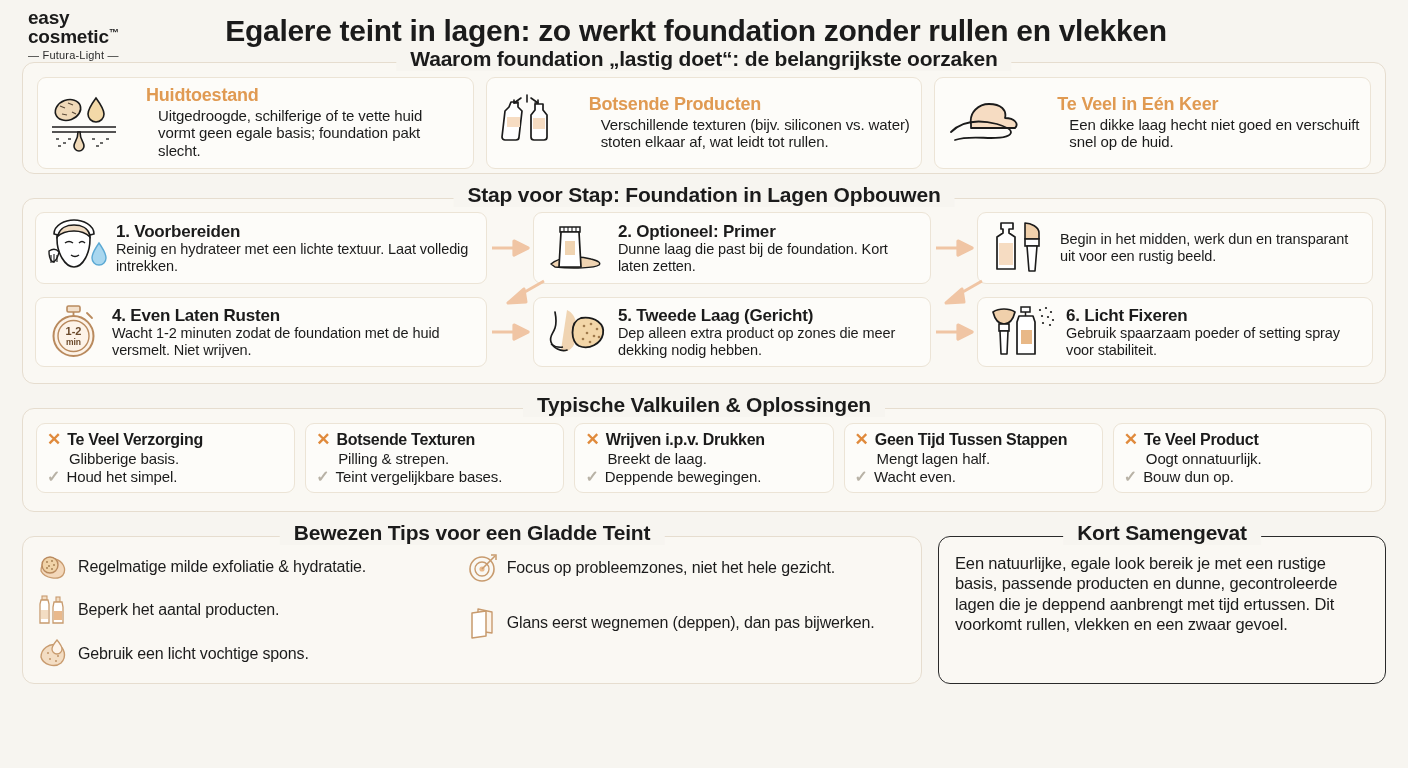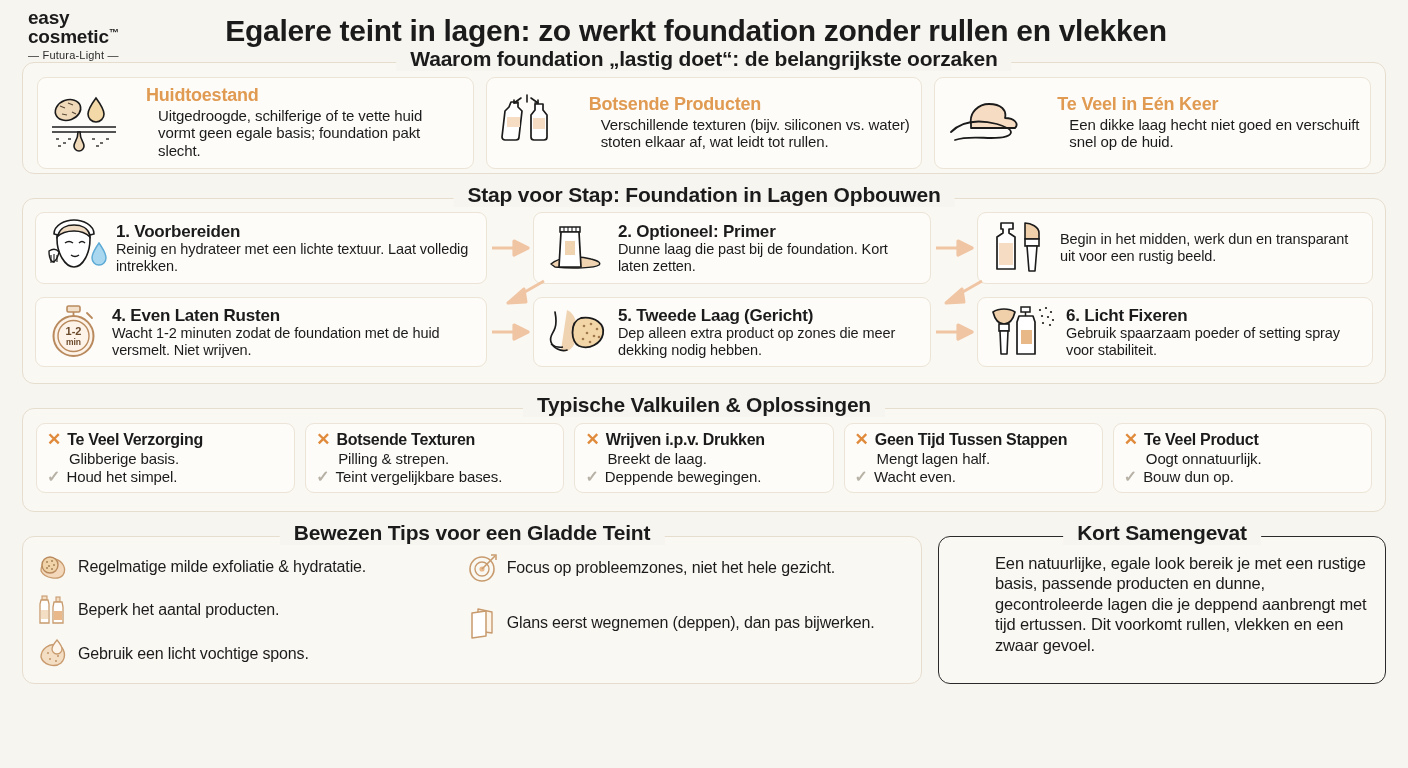--- a/index.html
+++ b/index.html
@@ -78,21 +78,21 @@
   .pit .row{display:flex;align-items:baseline;gap:6px;line-height:1.18;}
   .pit .mark-x{color:#e08a3c;font-weight:bold;font-size:17px;line-height:1;}
   .pit .mark-v{color:#b8b2a6;font-weight:bold;font-size:16px;line-height:1;}
   .pit .h{font-weight:bold;font-size:16px;letter-spacing:-.3px;}
   .pit .b{font-size:15px;letter-spacing:-.1px;}
   .pit .row.indent{padding-left:22px;}
 
   
   .bottom{display:flex;gap:16px;margin:0 22px;}
   .tips{flex:0 0 900px;position:relative;border:1.6px solid #e6ddcf;border-radius:12px;background:#faf8f3;box-sizing:border-box;}
-  .summary{flex:1;position:relative;border:1.6px solid #2a2a2a;border-radius:12px;background:#faf8f3;box-sizing:border-box;padding-left:40px;}
+  .summary{flex:1;position:relative;border:1.6px solid #2a2a2a;border-radius:12px;background:#faf8f3;box-sizing:border-box;}
   .tipgrid{display:flex;padding:16px 14px 10px 14px;}
   .tipcol{flex:1;}
   .tipcol.c2{flex:1.02;}
   .tipitem{display:flex;align-items:center;gap:9px;margin-bottom:14px;}
   .tipitem .t{font-size:16px;letter-spacing:-.15px;}
   .summary .body{padding:16px 16px 10px 16px;font-size:16.5px;line-height:1.24;letter-spacing:-.15px;}
 
   svg{display:block;}
 </style>
 </head>

